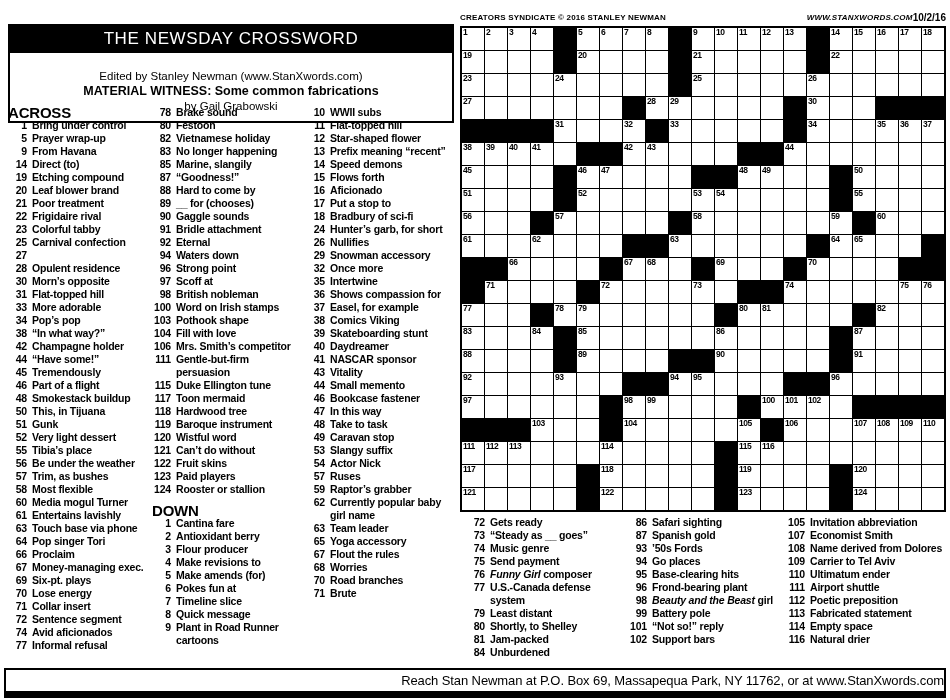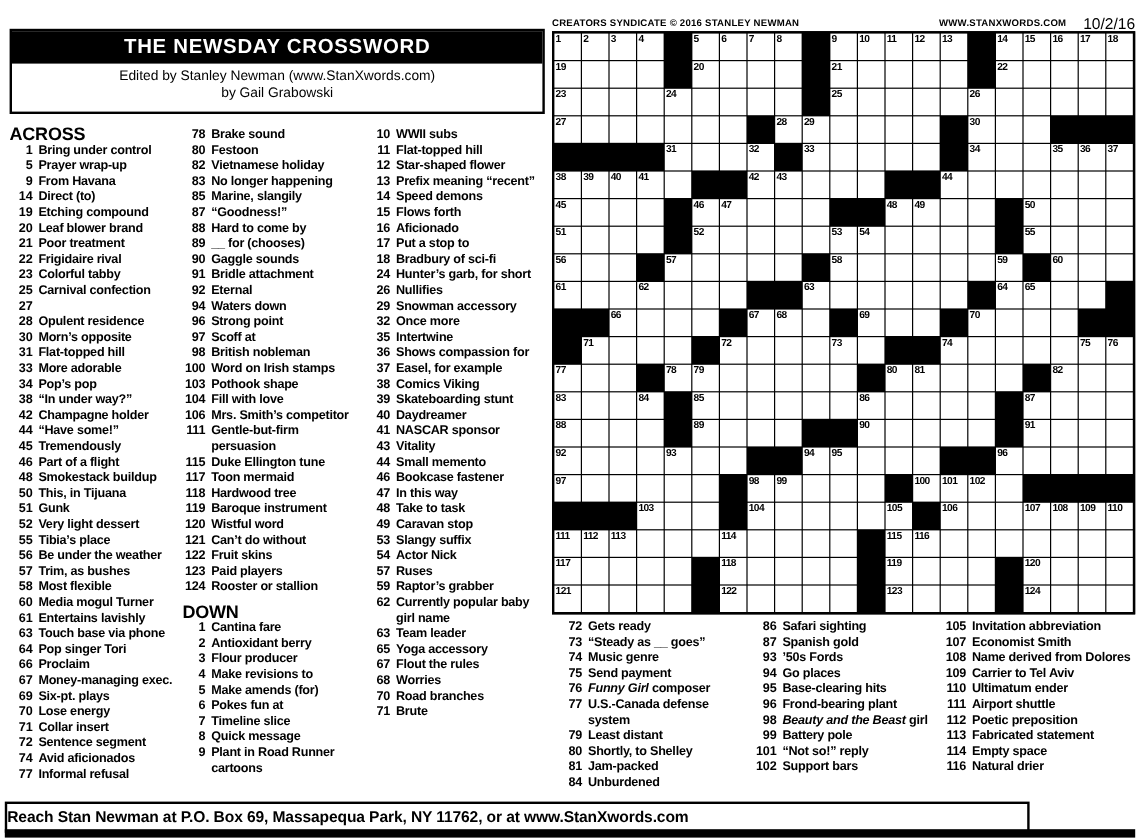--- a/index.html
+++ b/index.html
@@ -1,23 +1,23 @@
 <!DOCTYPE html>
 <html><head>
 <meta charset="utf-8">
 <style>
   * { box-sizing: border-box; margin: 0; padding: 0; }
   body { background: #fff; font-family: "Liberation Sans", "DejaVu Sans", sans-serif; }
   .page { position: relative; width: 950px; height: 700px; background: #fff; overflow: hidden; }
 
   
   .mast { position: absolute; left: 8px; top: 24px; width: 446px; border: 2px solid #000; background: #fff; }
-  .mast .bar { background: #000; color: #fff; text-align: center; font-weight: bold;
+  .mast .bar { background: #000; color: #fff; text-align: center; font-weight: normal;
                font-size: 17px; letter-spacing: .6px; padding: 3px 0 4px; }
-  .mast .sub { text-align: center; font-size: 11.5px; margin-top: 5px; }
+  .mast .sub { text-align: center; font-size: 11.5px; margin-top: 17px; }
   .mast .theme { text-align: center; font-size: 12.5px; font-weight: bold; margin-top: 2px; }
   .mast .byline { text-align: center; font-size: 11.5px; margin: 2px 0 9px; }
 
   
   .cluecol { position: absolute; font-size: 10.5px; font-weight: bold; letter-spacing: -0.2px; }
   .list-head { font-size: 15px; font-weight: bold; line-height: 13px; }
   .gap { height: 8px; }
   .clue { display: flex; line-height: 13px; }
   .clue .cnum { flex: none; width: 24px; text-align: right; padding-right: 5px; }
   .clue .ctext { flex: 1; }
@@ -25,45 +25,46 @@
   #col2 { left: 152px; top: 106px; width: 143px; }
   #col3 { left: 306px; top: 106px; width: 148px; }
   #bcolA { left: 466px; top: 516px; width: 152px; }
   #bcolB { left: 628px; top: 516px; width: 152px; }
   #bcolC { left: 786px; top: 516px; width: 158px; }
 
   
   .gridhead { position: absolute; left: 460px; top: 12px; width: 486px;
               display: flex; align-items: center; }
   .gridhead .synd { font-size: 8px; font-weight: bold; letter-spacing: .2px; }
-  .gridhead .site { font-size: 8px; font-weight: bold; letter-spacing: .2px; margin-left: auto; }
-  .gridhead .date { font-size: 13px; font-weight: normal; margin-left: 14px; }
+  .gridhead .site { font-size: 8px; font-weight: bold; letter-spacing: .2px; margin-left: auto; font-style: italic; }
+  .gridhead .date { font-size: 10px; font-weight: bold; }
 
   
   .grid { position: absolute; left: 460px; top: 26px; border: 2px solid #000; background: #000;
           display: grid; grid-template-columns: repeat(21, 22px); grid-auto-rows: 22px; gap: 1px; }
   .cell { background: #fff; position: relative; }
   .cell.black { background: #000; }
   .cell .num { position: absolute; top: -1px; left: 1px; font-size: 8.5px; font-weight: bold;
                line-height: 10px; letter-spacing: -0.5px; }
 
   
-  .footer { position: absolute; left: 4px; top: 668px; width: 854px; border: 2px solid #000;
-            text-align: left; font-weight: bold; font-size: 13px; letter-spacing: -0.1px;
+  .footer { position: absolute; left: 4px; top: 668px; width: 942px; border: 2px solid #000;
+            text-align: right; font-weight: normal; font-size: 13px; letter-spacing: -0.1px;
             padding: 3px 0 4px; background: #fff; }
   .botbar { position: absolute; left: 4px; top: 691px; width: 942px; height: 7px; background: #000; }
 </style>
 </head>
 <body>
 
 <div class="page">
 
   <div class="mast">
     <div class="bar">THE NEWSDAY CROSSWORD</div>
     <div class="sub">Edited by Stanley Newman (www.StanXwords.com)</div>
+    <div class="theme">MATERIAL WITNESS: Some common fabrications</div>
     <div class="byline">by Gail Grabowski</div>
   </div>
 
   <div class="cluecol" id="col1">
     <div class="list-head">ACROSS</div>
     <div>
         <div class="clue">
           <span class="cnum">1</span>
           <span class="ctext">Bring under control</span>
         </div>
@@ -121,21 +122,21 @@
         <div class="clue">
           <span class="cnum">33</span>
           <span class="ctext">More adorable</span>
         </div>
         <div class="clue">
           <span class="cnum">34</span>
           <span class="ctext">Pop’s pop</span>
         </div>
         <div class="clue">
           <span class="cnum">38</span>
-          <span class="ctext">“In under way?”</span>
+          <span class="ctext">“In what way?”</span>
         </div>
         <div class="clue">
           <span class="cnum">42</span>
           <span class="ctext">Champagne holder</span>
         </div>
         <div class="clue">
           <span class="cnum">44</span>
           <span class="ctext">“Have some!”</span>
         </div>
         <div class="clue">

